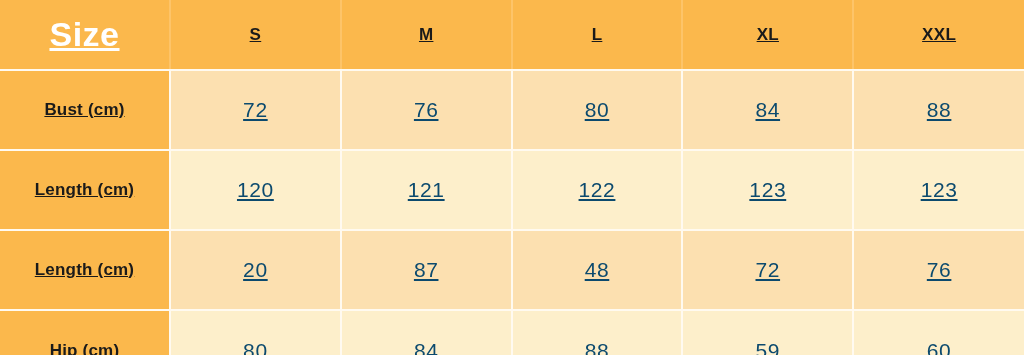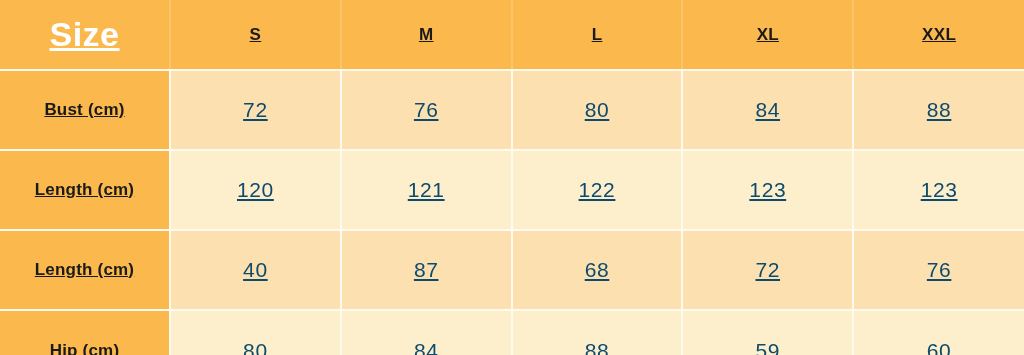--- a/index.html
+++ b/index.html
@@ -139,23 +139,23 @@
         <td class="row-label">Length (cm)</td>
         <td class="data-cell">120</td>
         <td class="data-cell">121</td>
         <td class="data-cell">122</td>
         <td class="data-cell">123</td>
         <td class="data-cell">123</td>
       </tr>
 
       <tr class="data-row row-shade-a">
         <td class="row-label">Length (cm)</td>
-        <td class="data-cell">40</td>
+        <td class="data-cell">20</td>
         <td class="data-cell">87</td>
-        <td class="data-cell">68</td>
+        <td class="data-cell">48</td>
         <td class="data-cell">72</td>
         <td class="data-cell">76</td>
       </tr>
 
       <tr class="data-row row-shade-b last-row">
         <td class="row-label">Hip (cm)</td>
         <td class="data-cell">80</td>
         <td class="data-cell">84</td>
         <td class="data-cell">88</td>
         <td class="data-cell">59</td>

